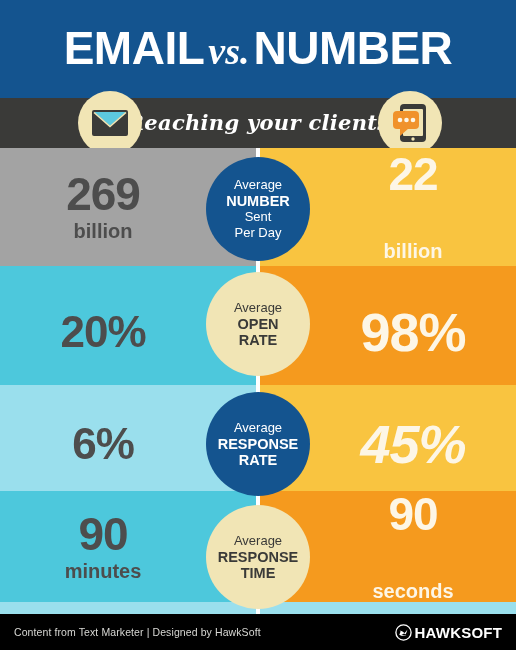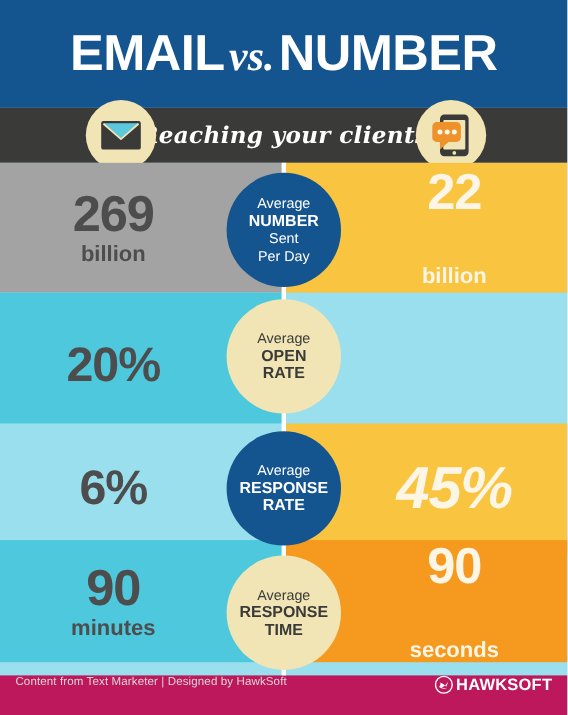--- a/index.html
+++ b/index.html
@@ -182,23 +182,23 @@
   #circle-1 { top: 272px; }
   #circle-2 { top: 392px; }
   #circle-3 { top: 505px; }
 
   
   .footer {
     position: absolute;
     left: 0; top: 614px;
     width: 516px;
     height: 36px;
-    background: #be185d;
-    display: flex;
-    align-items: flex-start;
+    background: #000000;
+    display: flex;
+    align-items: center;
     justify-content: space-between;
     padding: 0 14px;
     box-sizing: border-box;
   }
   .footer-credit {
     color: #D8D8D4;
     font-size: 10.5px;
     letter-spacing: 0.1px;
     white-space: nowrap;
   }
@@ -259,20 +259,23 @@
       <div class="cell right">
         <div class="stat-big">22</div>
         <div class="stat-sub">billion</div>
       </div>
     </div>
 
     <div class="row r1">
       <div class="cell left">
         <div class="stat-big">20%</div>
       </div>
+      <div class="cell right">
+        <div class="stat-big">98%</div>
+      </div>
     </div>
 
     <div class="row r2">
       <div class="cell left">
         <div class="stat-big">6%</div>
       </div>
       <div class="cell right">
         <div class="stat-big">45%</div>
       </div>
     </div>

